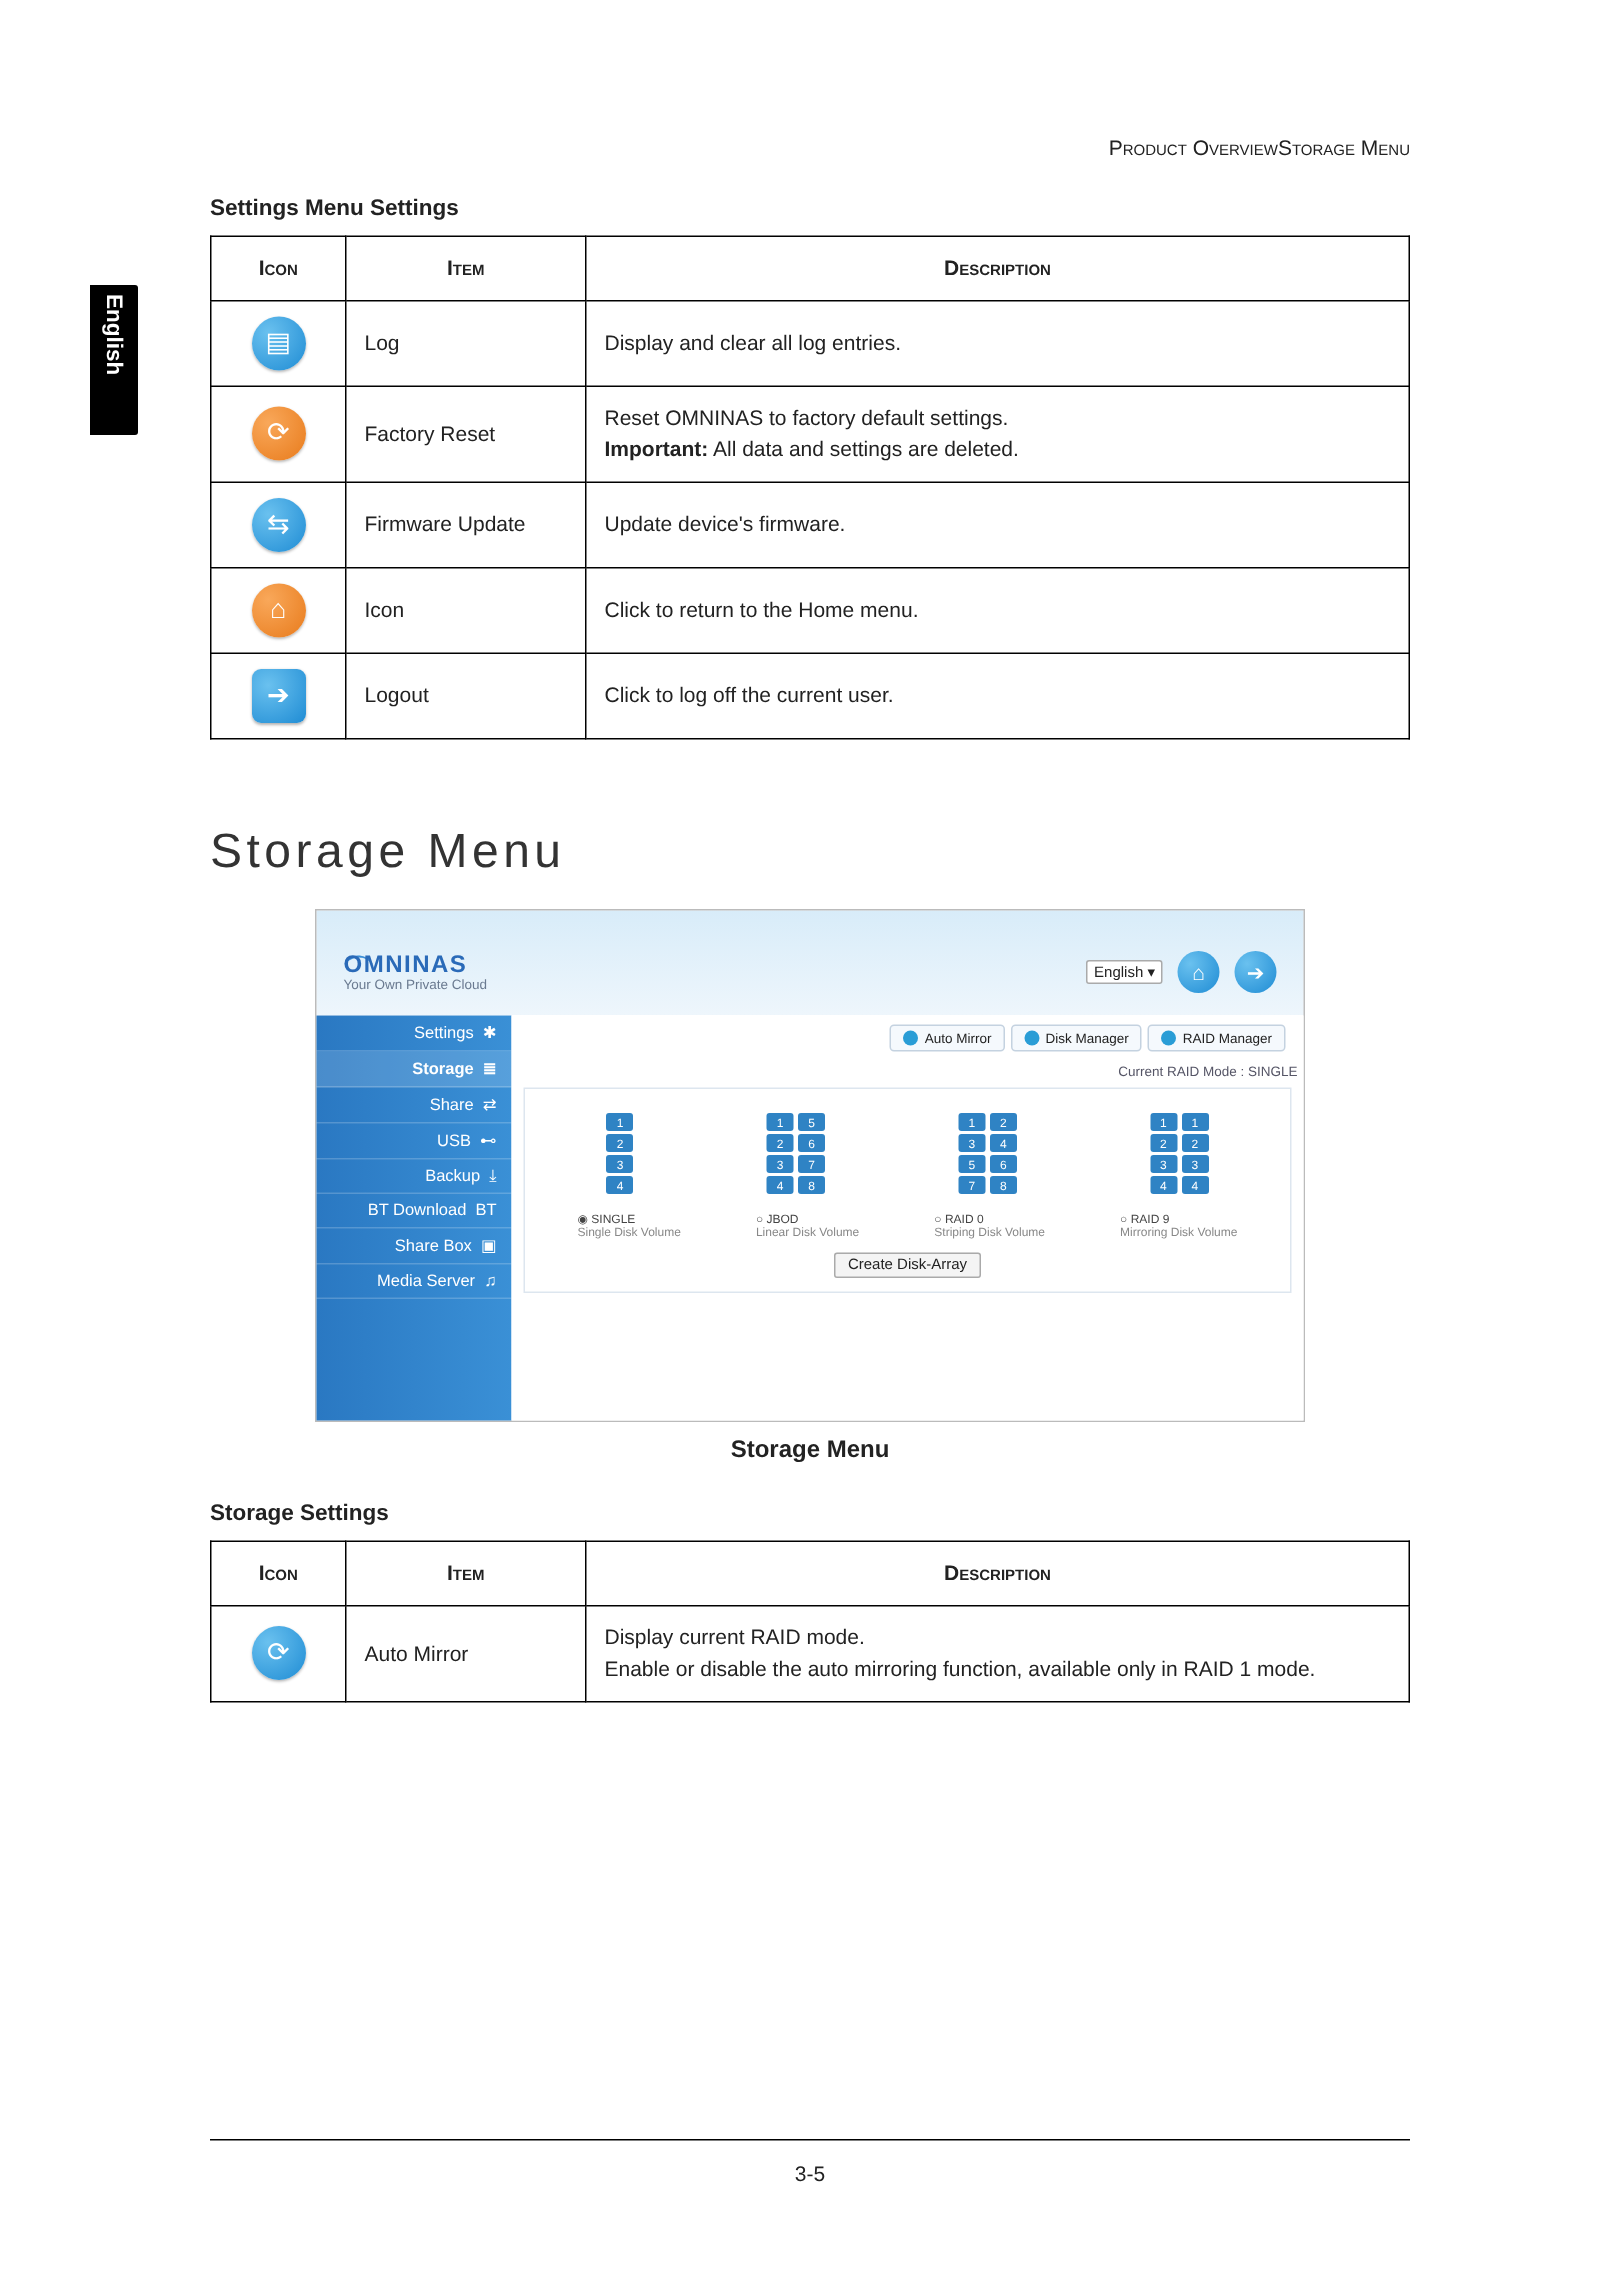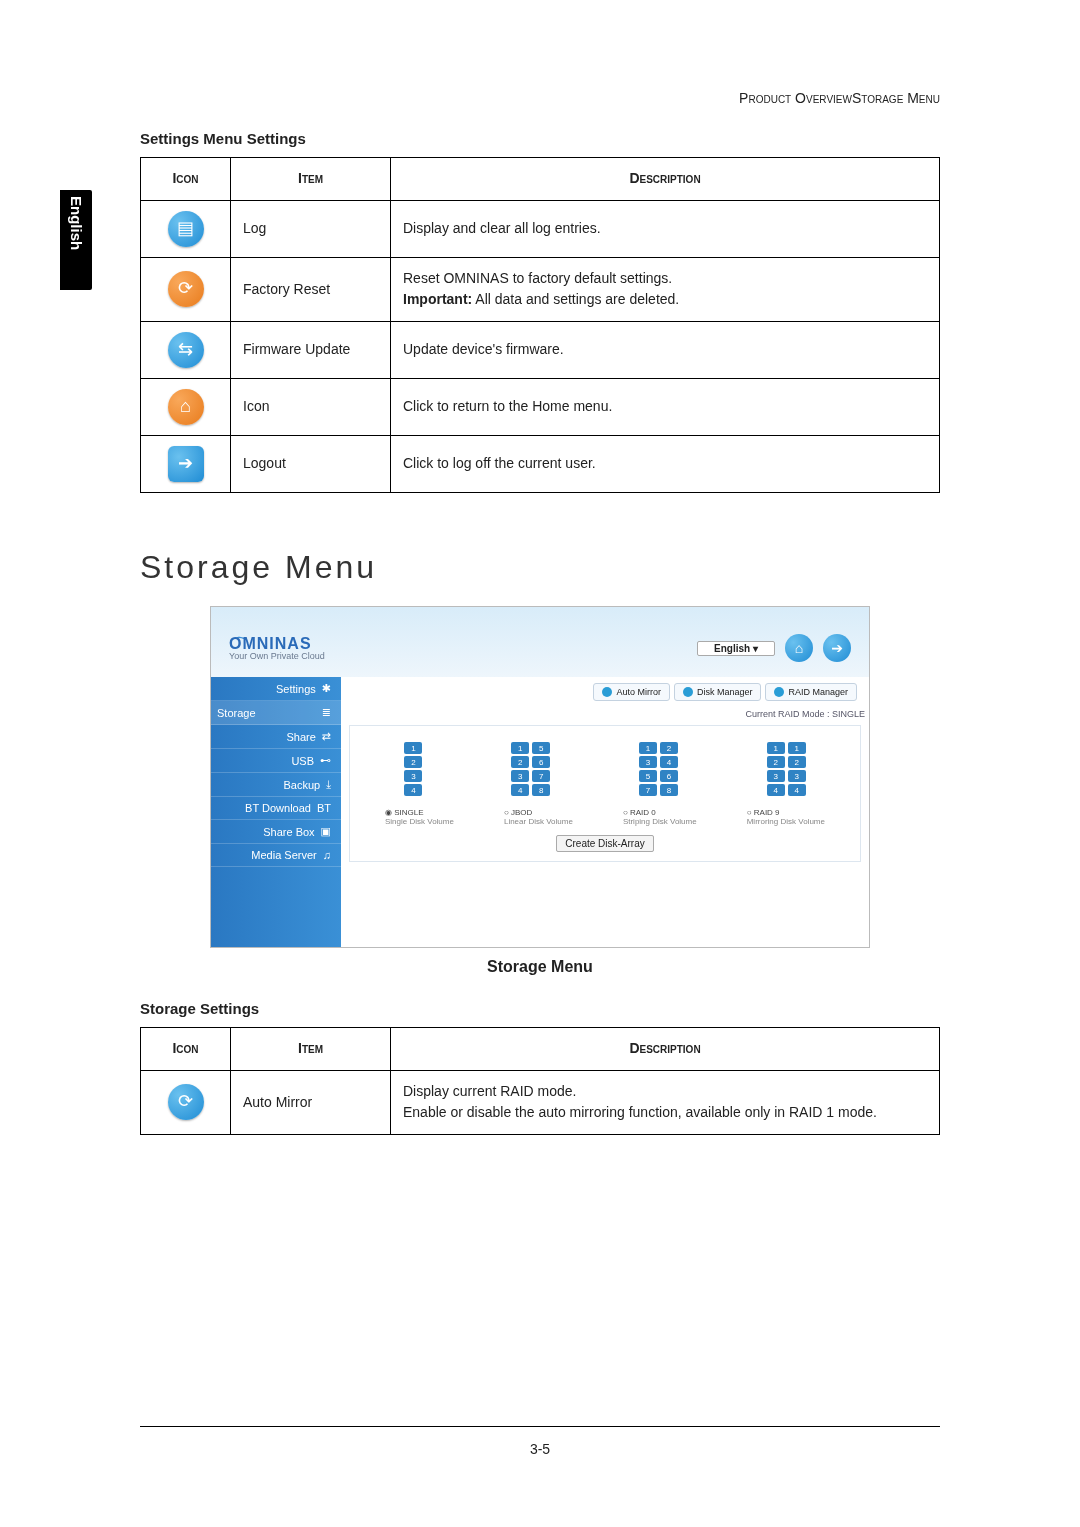--- a/index.html
+++ b/index.html
@@ -104,42 +104,42 @@
     align-items: center;
     padding: 6px 18px;
   }
   .scr-logo { line-height: 1; }
   .scr-logo .name { color: #2a6ab8; font-weight: bold; font-size: 16px; letter-spacing: 1px; }
   .scr-logo .arc { color: #3b8ed6; font-size: 22px; line-height: 0; }
   .scr-logo .tag { color: #6a7a90; font-size: 9px; }
   .scr-header-right { display: flex; align-items: center; gap: 10px; }
   .lang-select {
     border: 1px solid #aaa; background: #fff; font-size: 10px;
-    padding: 1px 16px; border-radius: 2px; font-weight: bold;
+    padding: 1px 4px; border-radius: 2px;
   }
   .hdr-icon {
     width: 28px; height: 28px; border-radius: 50%;
     background: radial-gradient(circle at 30% 30%, #6ac1ef, #1f8cd4);
     color: #fff; display: inline-flex; align-items: center; justify-content: center;
     font-size: 14px;
   }
   .scr-body { display: flex; position: absolute; top: 70px; left: 0; right: 0; bottom: 0; }
   .scr-sidebar {
     width: 130px;
     background: linear-gradient(to right, #2a78c2, #3a90d6);
     display: flex; flex-direction: column;
   }
   .scr-sidebar .item {
     color: #fff; font-size: 11px; text-align: right;
     padding: 5px 10px 5px 6px;
     border-bottom: 1px solid rgba(255,255,255,0.2);
     display: flex; justify-content: flex-end; align-items: center; gap: 6px;
   }
   .scr-sidebar .item .mini-icon { font-size: 11px; }
-  .scr-sidebar .item.active { background: rgba(255,255,255,0.15); font-weight: normal; justify-content: space-between; }
+  .scr-sidebar .item.active { background: rgba(255,255,255,0.15); font-weight: bold; }
   .scr-main { flex: 1; background: #fff; position: relative; padding-top: 6px; }
   .tabs-row { display: flex; justify-content: flex-end; gap: 4px; padding: 0 12px 6px; }
   .tab {
     border: 1px solid #c4d2e0; background: #f5f9fd; border-radius: 3px;
     padding: 3px 8px; font-size: 9px; display: flex; align-items: center; gap: 4px;
   }
   .tab .dot { width: 10px; height: 10px; border-radius: 50%; background: #2a9dd6; display: inline-block; }
   .raid-mode-line { text-align: right; font-size: 9px; color: #556; padding: 2px 4px 6px; }
   .disk-panel {
     border: 1px solid #dde6ef; margin: 0 8px 10px 8px;

